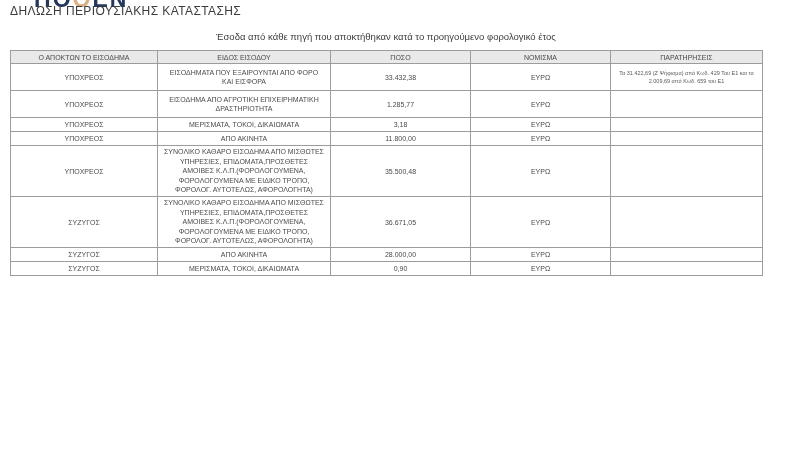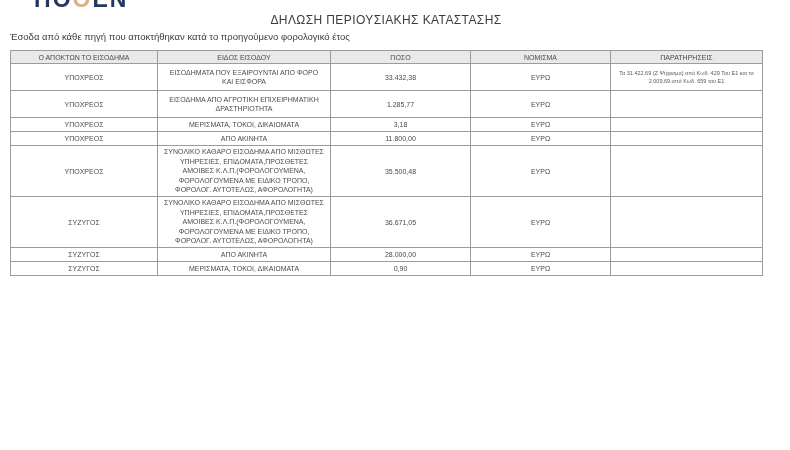--- a/index.html
+++ b/index.html
@@ -14,32 +14,31 @@
     position: absolute;
     left: 34px; top: -14px;
     font-size: 23px;
     font-weight: bold;
     letter-spacing: 2px;
     white-space: nowrap;
   }
   .logo span { display: inline-block; }
   .page-title {
     position: absolute;
-    left: 10px; top: 13px;
+    left: 10px; top: 4px;
     width: 752px;
-    text-align: center;
     font-size: 12px;
     color: #3c3c3c;
     letter-spacing: 0.4px;
   }
   .page-subtitle {
     position: absolute;
     left: 10px; top: 31px;
     width: 752px;
-    text-align: left;
+    text-align: center;
     font-size: 9.5px;
     color: #3c3c3c;
   }
   .decl-table-wrap {
     position: absolute;
     left: 10px; top: 50px;
     width: 752px;
   }
   table.decl {
     width: 752px;

